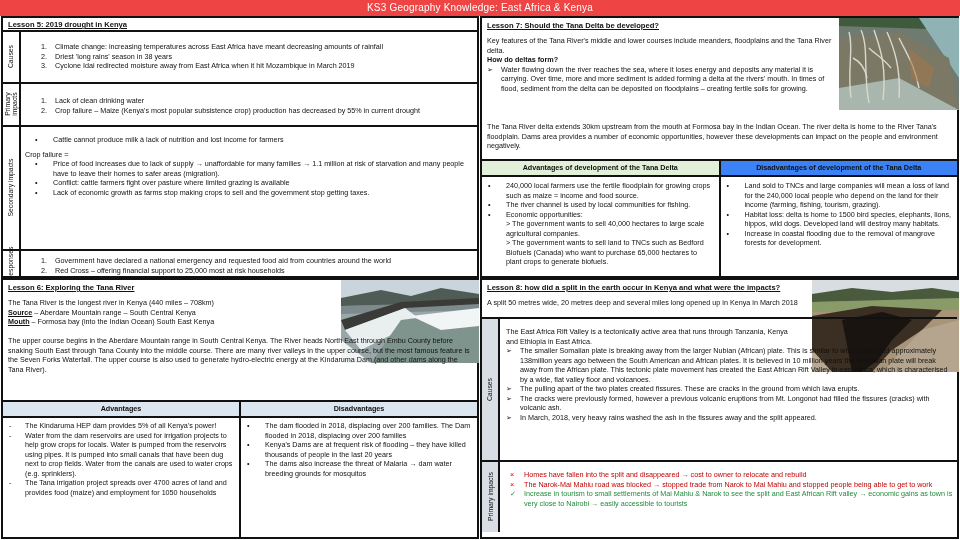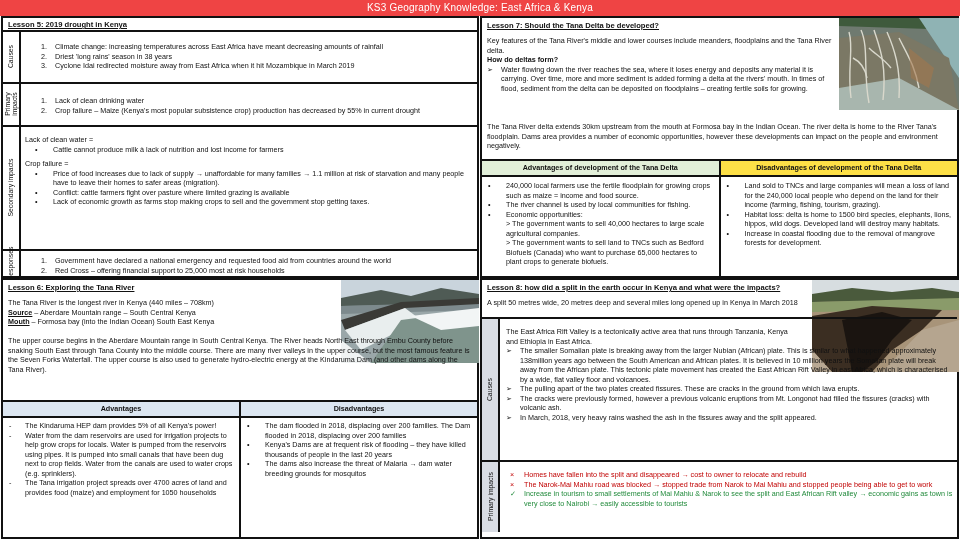--- a/index.html
+++ b/index.html
@@ -70,21 +70,20 @@
         <li>Lack of clean drinking water</li>
         <li>Crop failure – Maize (Kenya's most popular subsistence crop) production has decreased by 55% in current drought</li>
       </ol>
     </div>
   </div>
   <div class="row" style="top:109px; width:474px; height:124px;">
     <div class="side">
         <span>Secondary impacts</span>
       </div>
     <div class="rcontent" style="top:8px;">
-      <div>Lack of clean water =</div>
       <ul class="dot">
         <li>Cattle cannot produce milk à lack of nutrition and lost income for farmers</li>
       </ul>
       <div style="height:5px;"></div>
       <div>Crop failure =</div>
       <ul class="dot">
         <li>Price of food increases due to lack of supply → unaffordable for many families → 1.1 million at risk of starvation and many people have to leave their homes to safer areas (migration).</li>
         <li>Conflict: cattle farmers fight over pasture where limited grazing is available</li>
         <li>Lack of economic growth as farms stop making crops to sell and the government stop getting taxes.</li>
       </ul>
@@ -187,21 +186,21 @@
         <ul class="dot" style="padding-left:2px;">
           <li>240,000 local farmers use the fertile floodplain for growing crops such as maize = income and food source.</li>
           <li>The river channel is used by local communities for fishing.</li>
           <li>Economic opportunities:</li>
         </ul>
         <div style="padding-left:20px;">&gt; The government wants to sell 40,000 hectares to large scale agricultural companies.</div>
         <div style="padding-left:20px;">&gt; The government wants to sell land to TNCs such as Bedford Biofuels (Canada) who want to purchase 65,000 hectares to plant crops to generate biofuels.</div>
       </div>
     </div>
     <div class="tcol">
-      <div class="th" style="background:#fde047;">Disadvantages of development of the Tana Delta</div>
+      <div class="th" style="background:#3b82f6;">Disadvantages of development of the Tana Delta</div>
       <div class="td" style="padding-top:4px;">
         <ul class="dot" style="padding-left:2px;">
           <li>Land sold to TNCs and large companies will mean a loss of land for the 240,000 local people who depend on the land for their income (farming, fishing, tourism, grazing).</li>
           <li>Habitat loss: delta is home to 1500 bird species, elephants, lions, hippos, wild dogs. Developed land will destroy many habitats.</li>
           <li>Increase in coastal flooding due to the removal of mangrove forests for development.</li>
         </ul>
       </div>
     </div>
   </div>
 </div>

